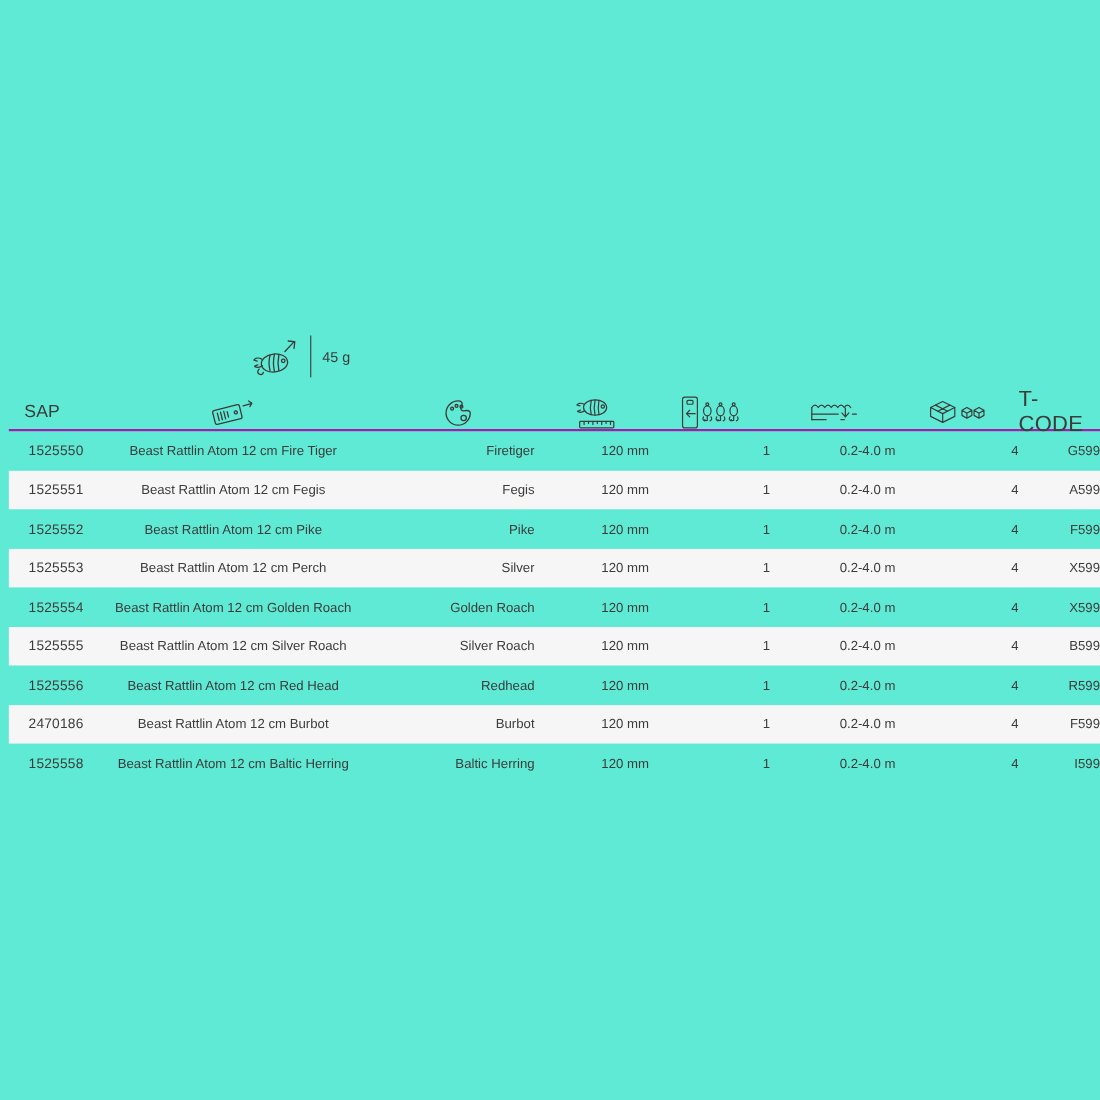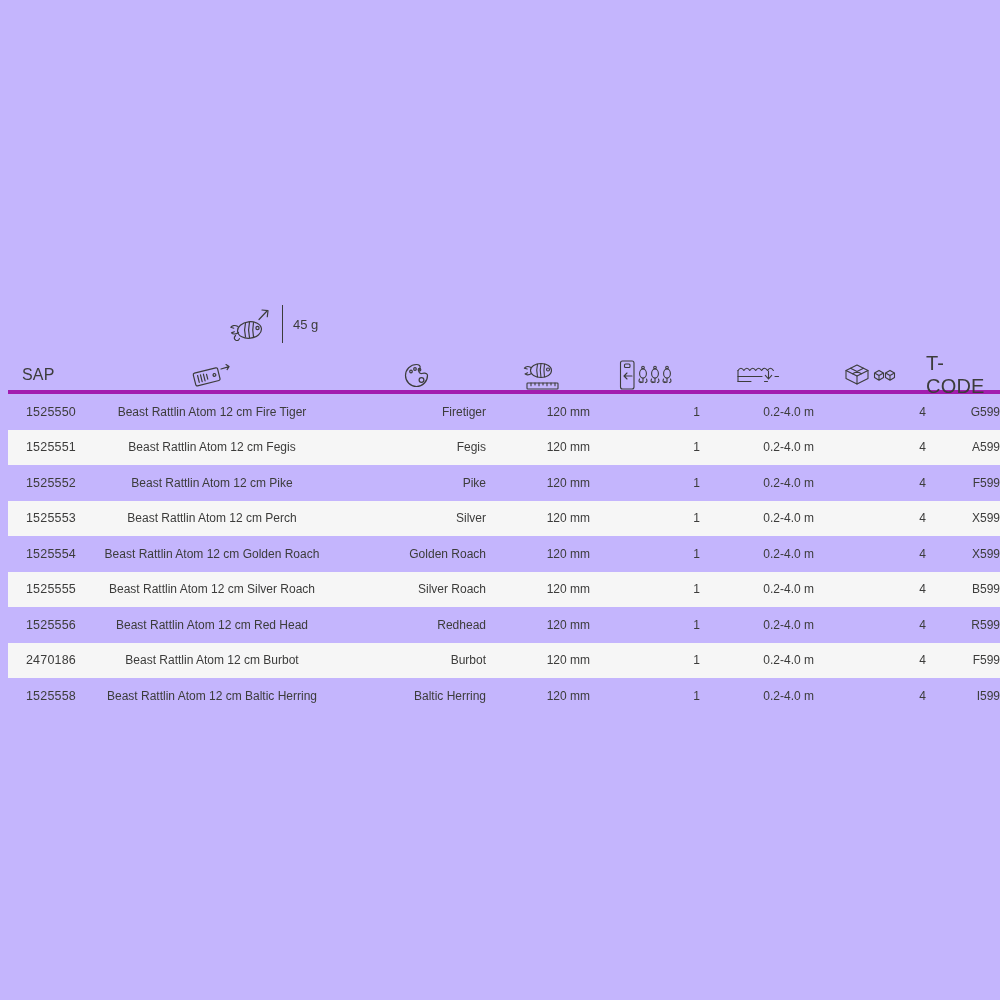--- a/index.html
+++ b/index.html
@@ -1,33 +1,33 @@
 <!DOCTYPE html>
 <html><head>
 <meta charset="utf-8">
 <style>
   html,body{margin:0;padding:0;background:#ffffff;}
   .page{
-    position:relative;width:1000px;height:1000px;background:#c4b5fd;
+    position:relative;width:1000px;height:1000px;background:#5eead4;
     font-family:"Liberation Sans","DejaVu Sans",sans-serif;color:#3c3c3b;overflow:hidden;
   }
   
   .spec{position:absolute;display:flex;align-items:center;height:42px;top:303px;}
   .spec-weight{left:228px;}
   .spec-lure{left:757px;}
   .spec .divider{width:1px;height:38px;background:#3c3c3b;margin:0 10px 0 8px;}
   .spec .spec-label{font-size:13px;color:#3c3c3b;white-space:nowrap;}
   
   .catalog-table{position:absolute;top:352px;left:8px;width:992px;}
   .grid-row{
     display:grid;
     grid-template-columns:68px 270px 140px 104px 110px 114px 112px 74px;
     align-items:center;
   }
-  .thead{height:38px;border-bottom:4px solid #a21caf;}
+  .thead{height:38px;border-bottom:2px solid #a21caf;}
   .thead .h-sap{font-size:16px;padding-left:14px;letter-spacing:.2px;}
   .thead .h-icon{display:flex;justify-content:center;align-items:center;}
   .thead .h-tcode{font-size:20px;text-align:left;letter-spacing:.2px;}
   .trow{height:35.5px;font-size:12px;}
   .trow.alt{background:#f6f6f6;}
   .cell{white-space:nowrap;overflow:hidden;}
   .cell-sap{font-weight:normal;font-size:12.5px;padding-left:5px;letter-spacing:.2px;text-align:right;}
   .cell-name{text-align:center;padding-left:2px;}
   .cell-center{text-align:right;}
   svg{display:block;}

